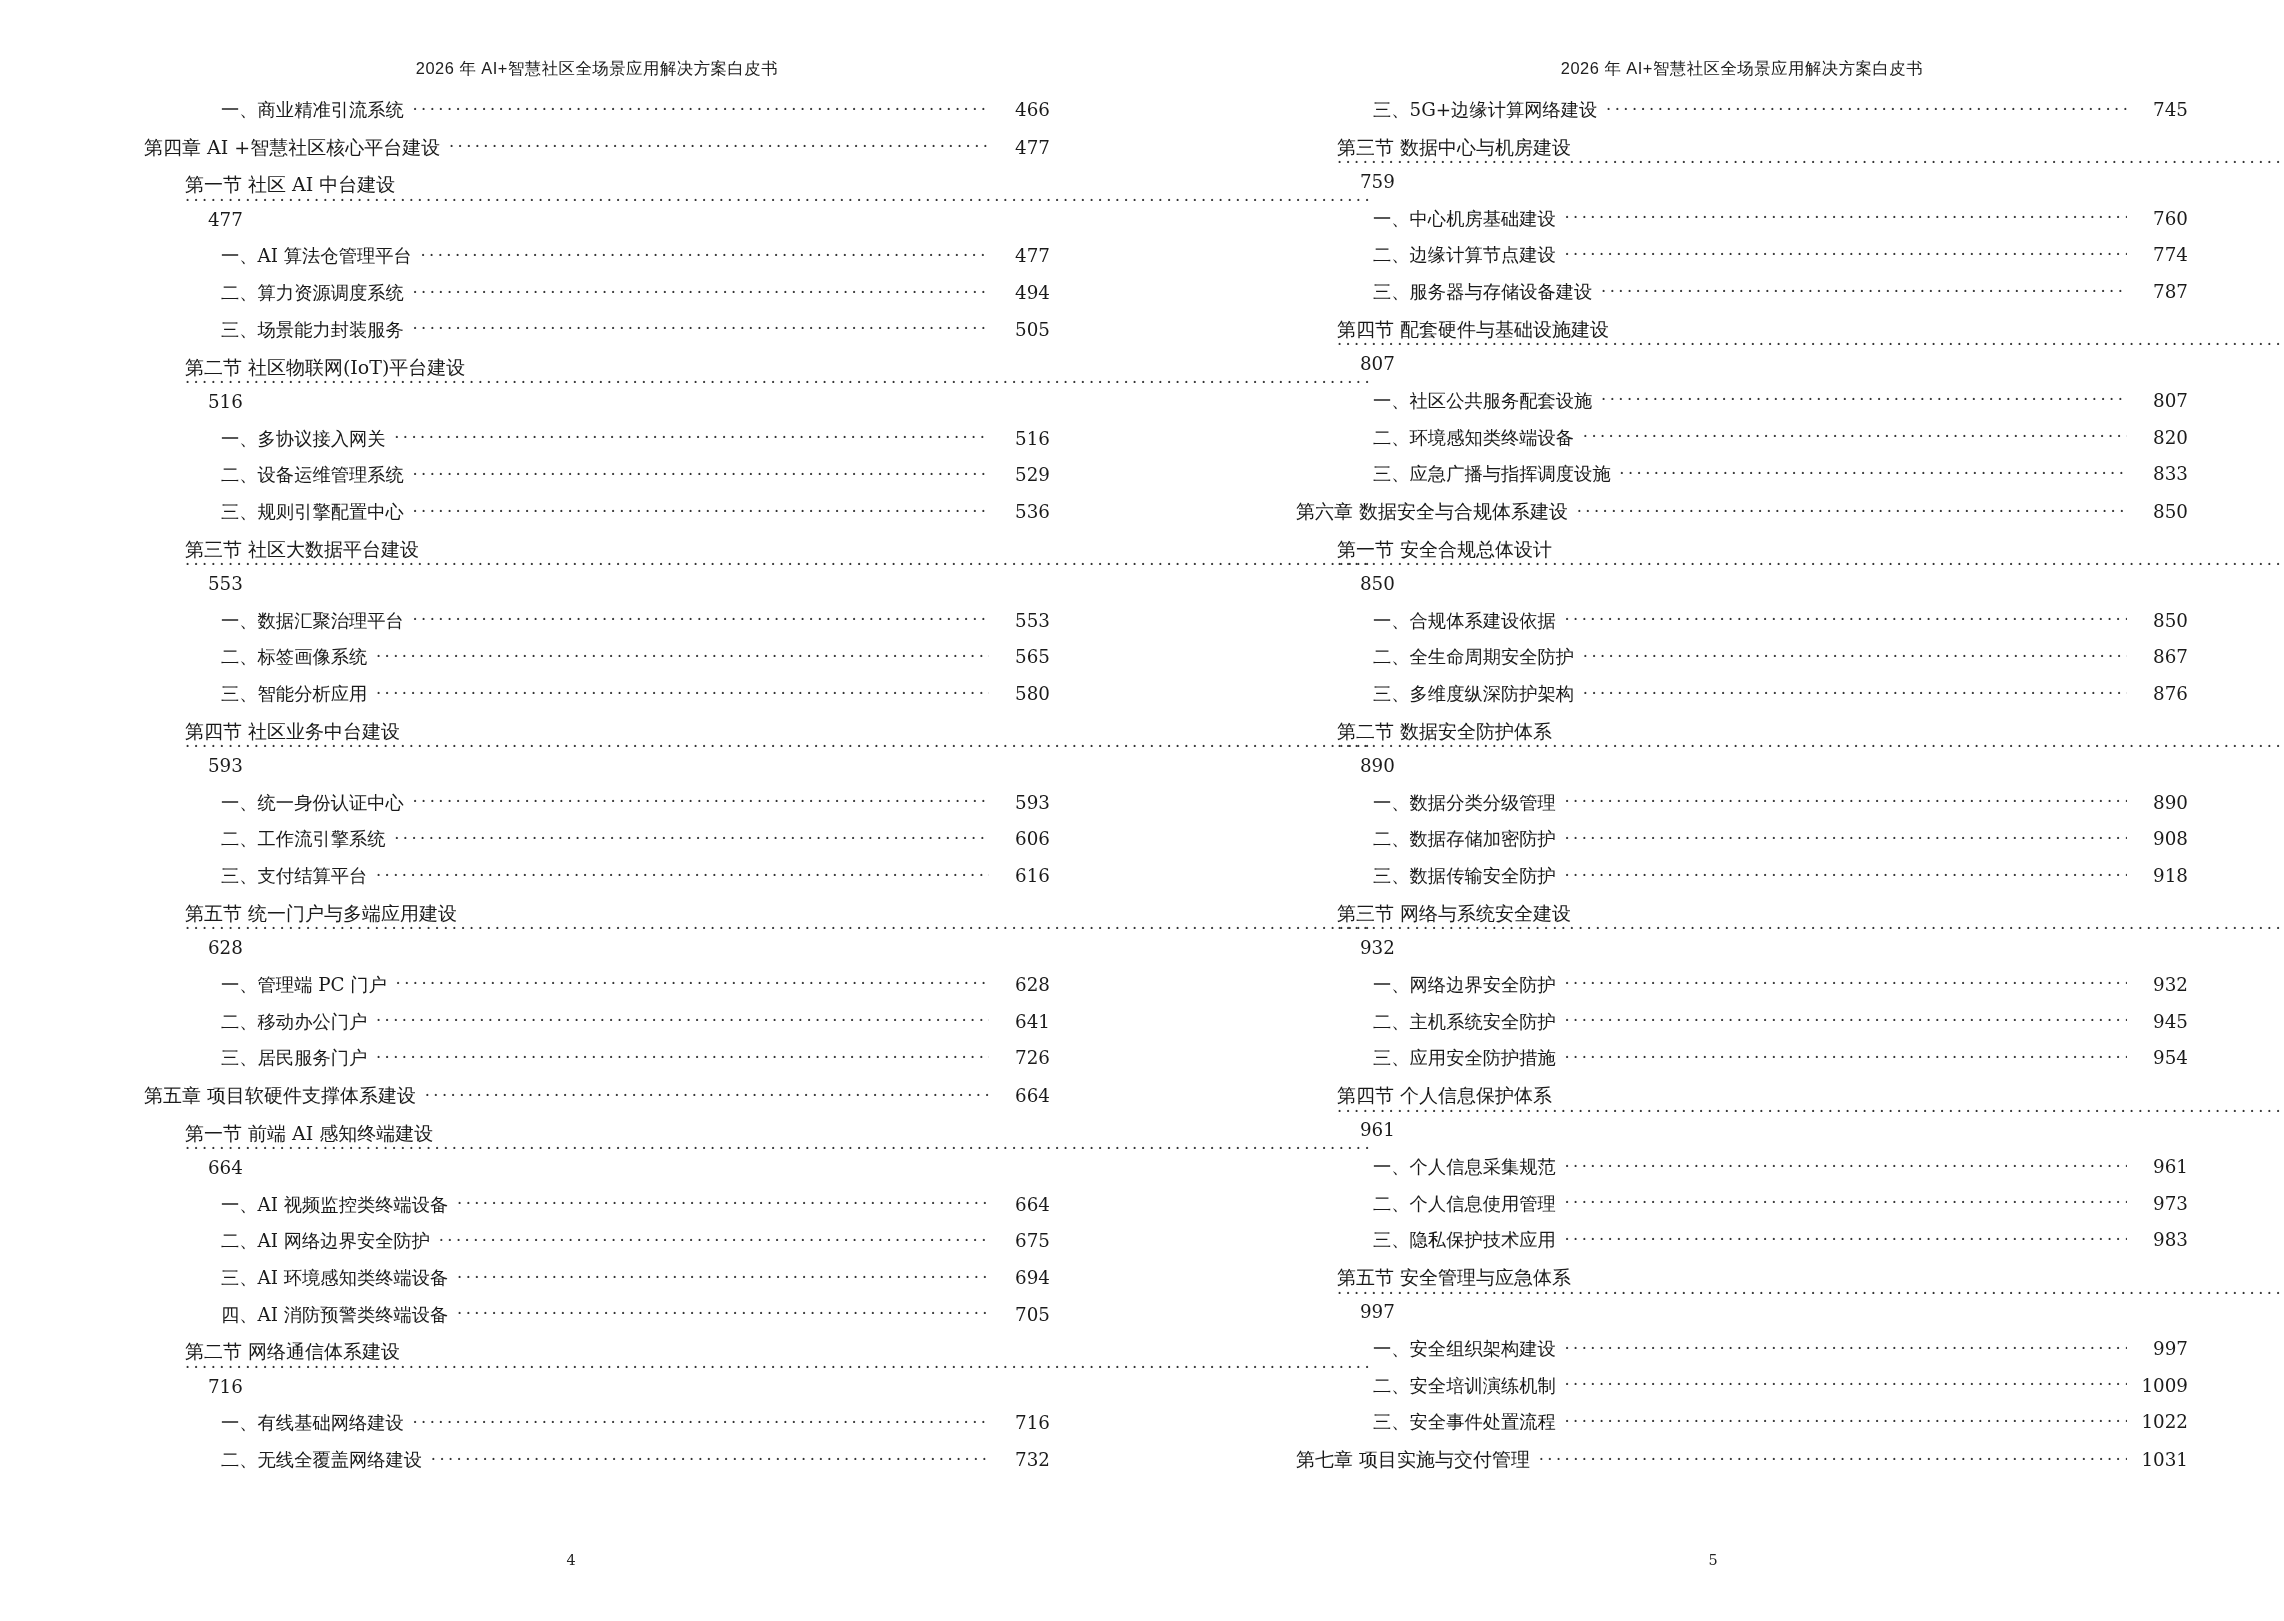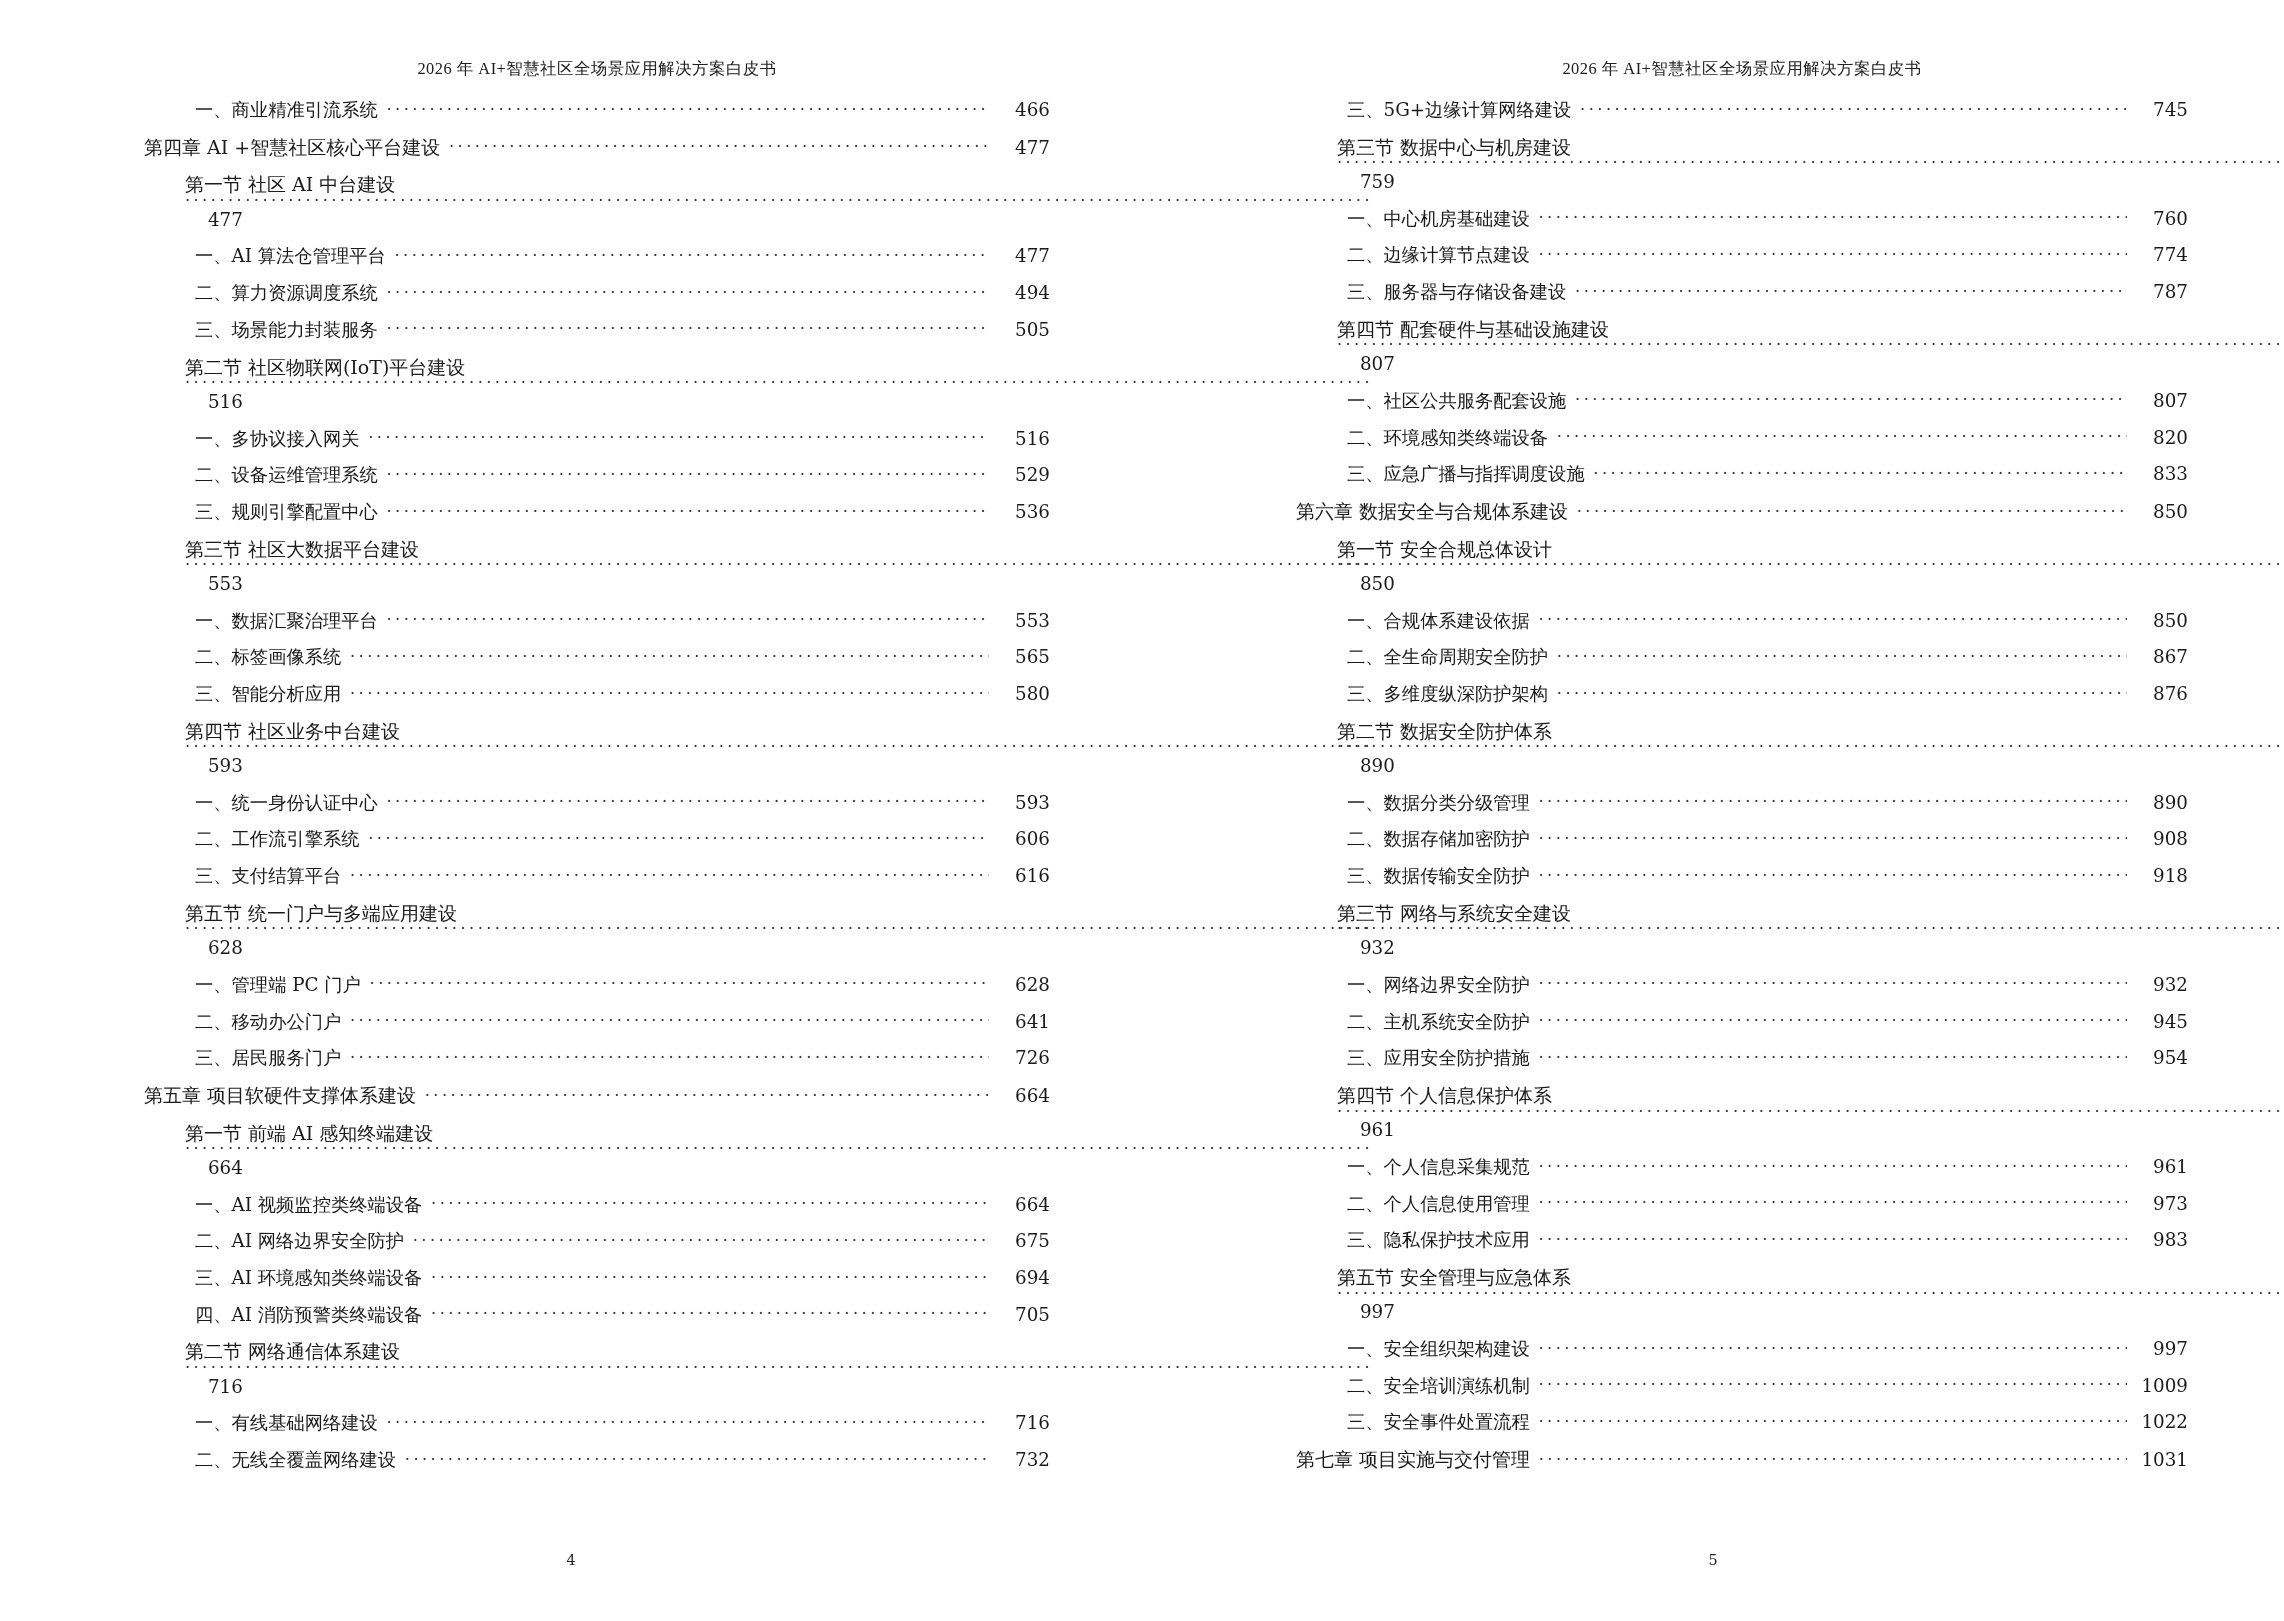--- a/index.html
+++ b/index.html
@@ -26,21 +26,21 @@
     box-sizing: border-box;
     position: relative;
     padding: 58px 111px 0 111px;
   }
   .page-header {
     text-align: center;
     font-size: 16.4px;
     letter-spacing: 0.5px;
     color: #202020;
     margin-bottom: 21px;
-    font-family: Liberation Serif, serif;
+    font-family: Liberation Sans, sans-serif;
   }
   .toc {
     margin-top: 2.9px;
   }
   .toc-entry {
     display: flex;
     align-items: baseline;
     font-size: 18.3px;
     line-height: 1.0;
     margin-bottom: 18.3px;
@@ -63,21 +63,21 @@
   }
   .toc-entry .page-num {
     flex: 0 0 auto;
     text-align: right;
     min-width: 58px;
     font-size: 18.3px;
   }
   
   .lvl0 { margin-left: 0px; justify-content: flex-end; }
   .lvl1 { margin-left: 38px; flex-direction: column; }
-  .lvl2 { margin-left: 51px; }
+  .lvl2 { margin-left: 77px; }
 
   .lvl0 .label { font-size: 19px; }
   .lvl1 .label { font-size: 19px; }
   .lvl2 .label { font-size: 18.3px; }
 
   .folio {
     position: absolute;
     bottom: 54px;
     left: 0;
     width: 100%;

